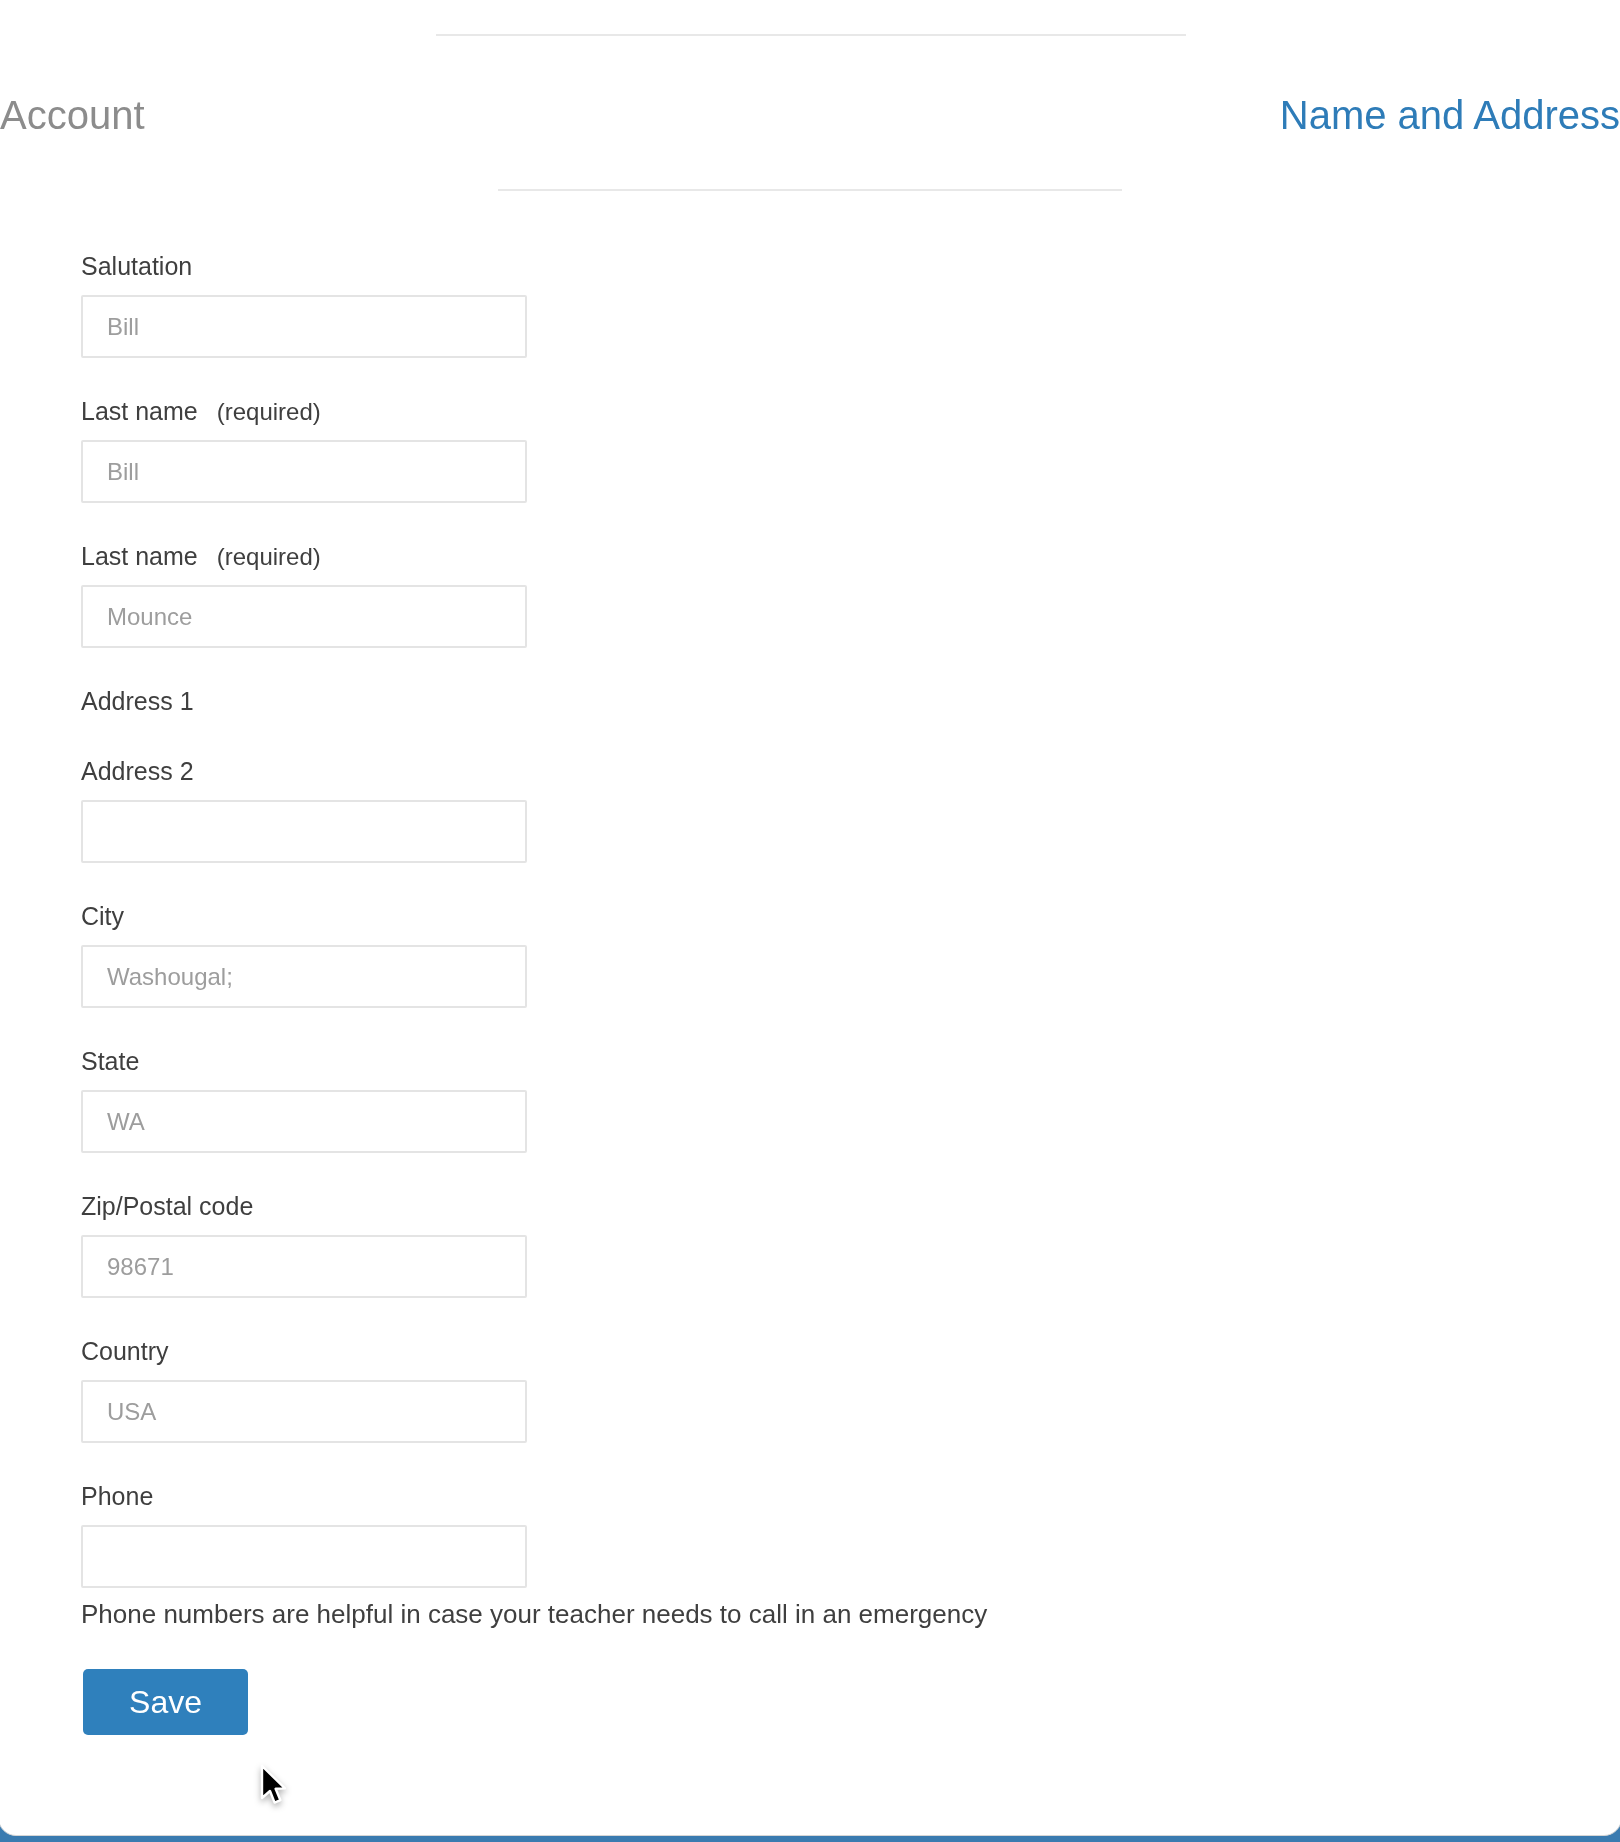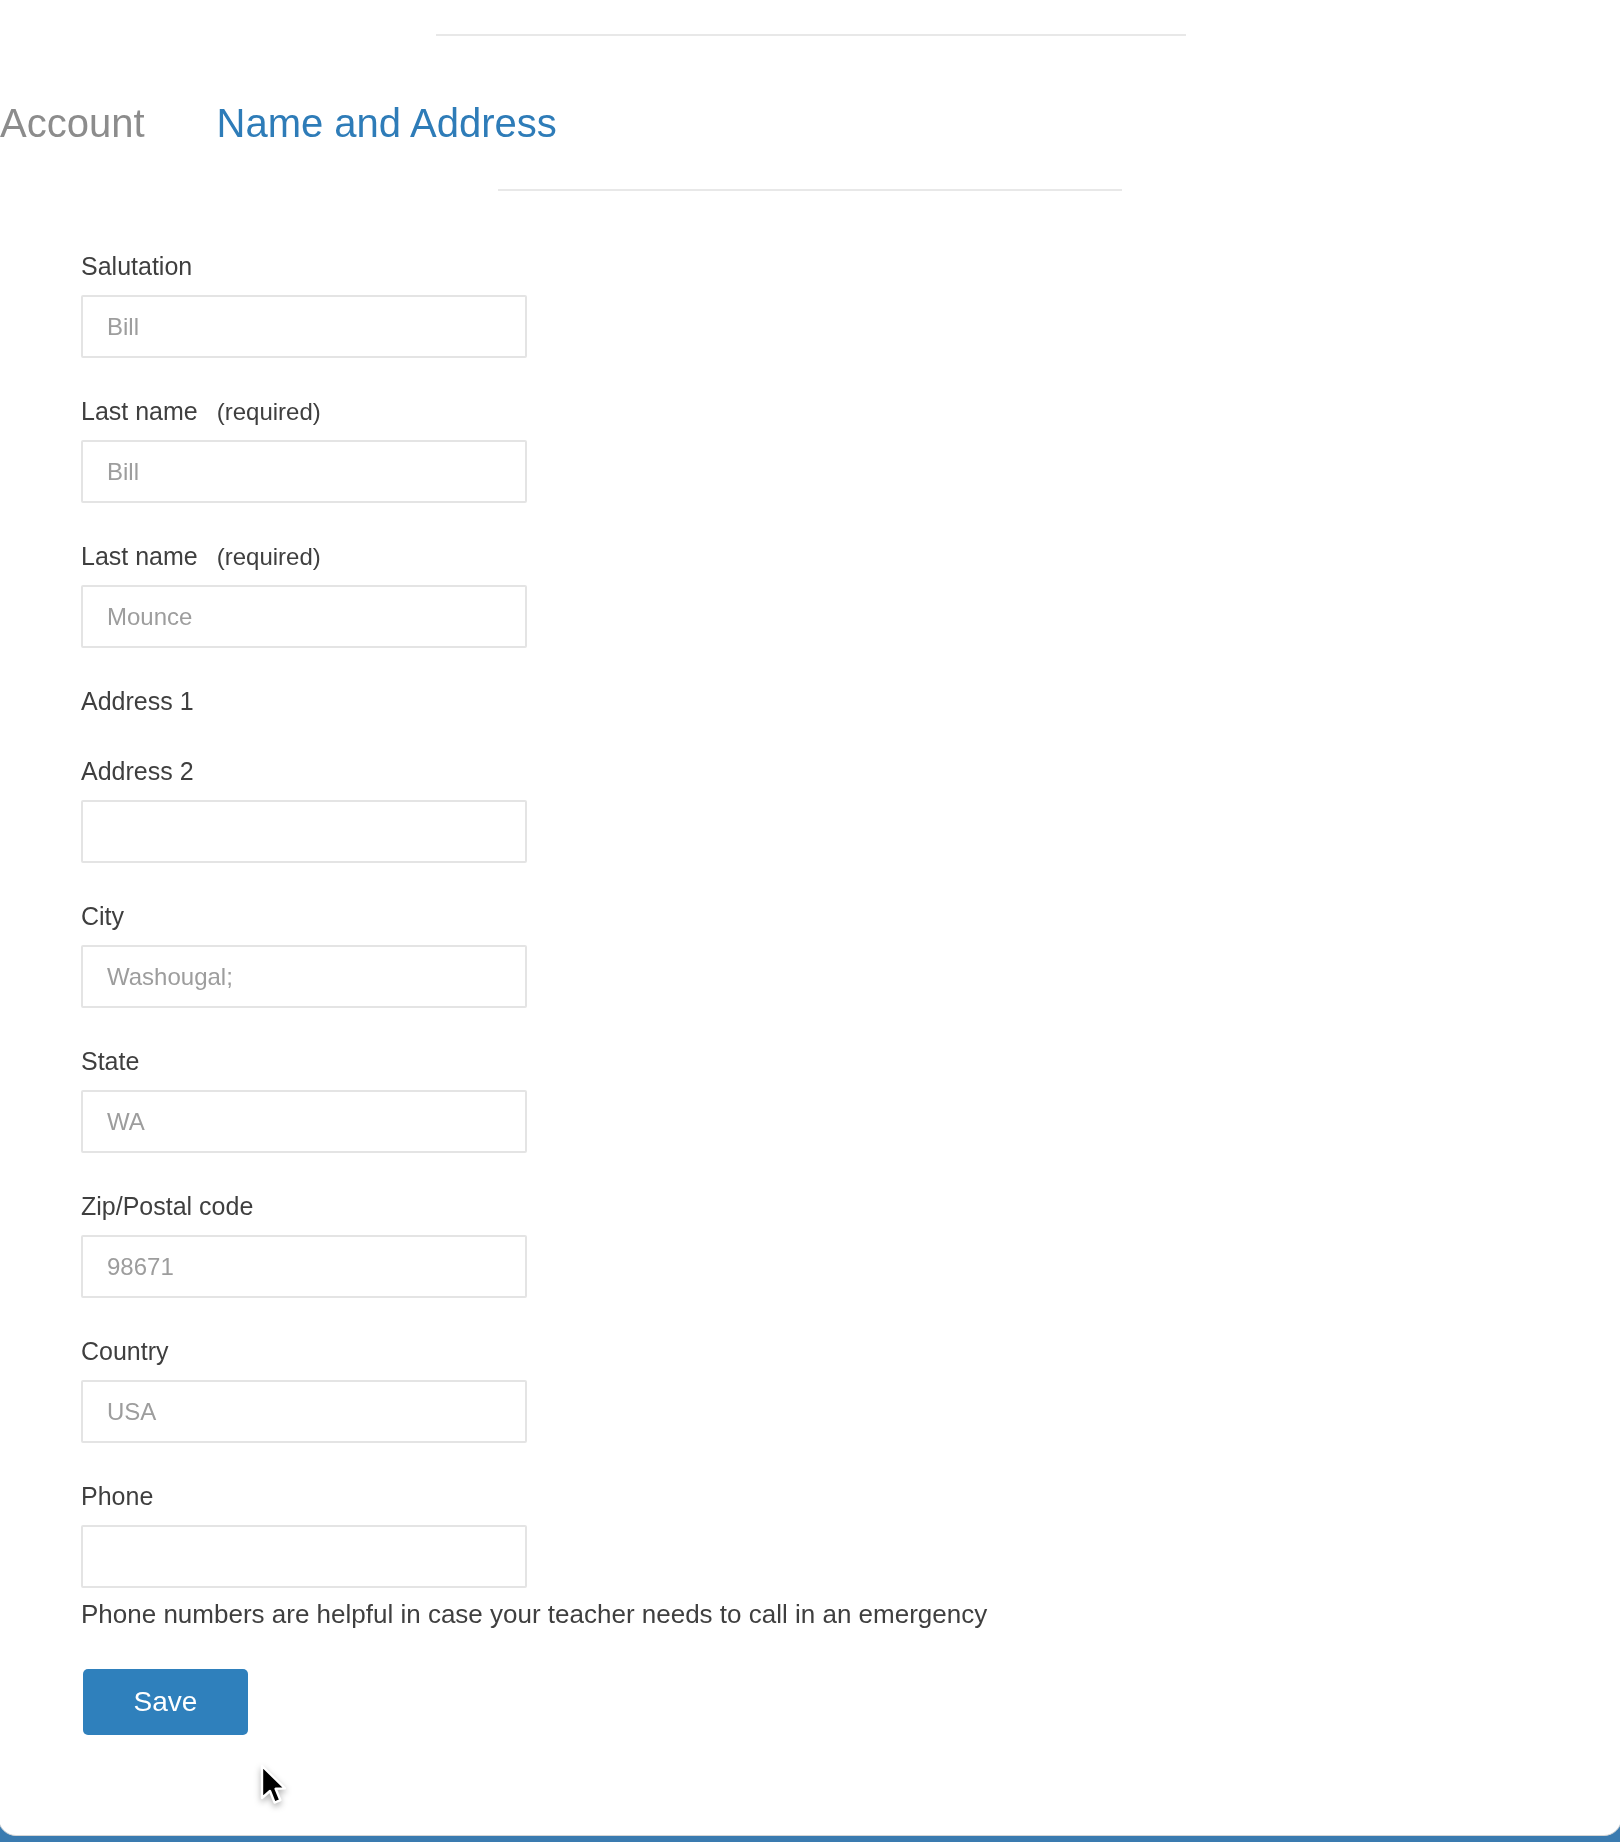--- a/index.html
+++ b/index.html
@@ -22,22 +22,22 @@
     position: absolute;
     left: 0; top: 0; width: 1620px; height: 1842px;
   }
   .top-rule {
     position: absolute;
     left: 436px; top: 34px; width: 750px; height: 2px;
     background: #e8e8e8;
   }
   .tabs {
     position: absolute;
-    left: 0; top: 100px; width: 100%;
-    display: flex; justify-content: flex-start;
+    left: 0; top: 92px; width: 100%;
+    display: flex; justify-content: space-between;
     column-gap: 72px;
     font-size: 40px; line-height: 46px;
   }
   .tab { color: #8c8c8c; cursor: pointer; }
   .tab.active { color: #2e7cb8; }
   .tab-rule {
     position: absolute;
     left: 498px; top: 189px; width: 624px; height: 2px;
     background: #e8e8e8;
   }
@@ -75,21 +75,21 @@
   }
   .save {
     display: block;
     margin: 37px 0 0 2px;
     width: 165px; height: 66px;
     background: #2f80bc;
     border: none;
     border-radius: 5px;
     color: #ffffff;
     font-family: "Liberation Sans", sans-serif;
-    font-size: 28px;
+    font-size: 32px;
     cursor: pointer;
   }
   .footer-bar {
     position: absolute;
     left: 0; right: 0; bottom: 0; height: 6px;
     background: #3a7bb0;
     z-index: -1;
   }
   .cursor {
     position: absolute;

